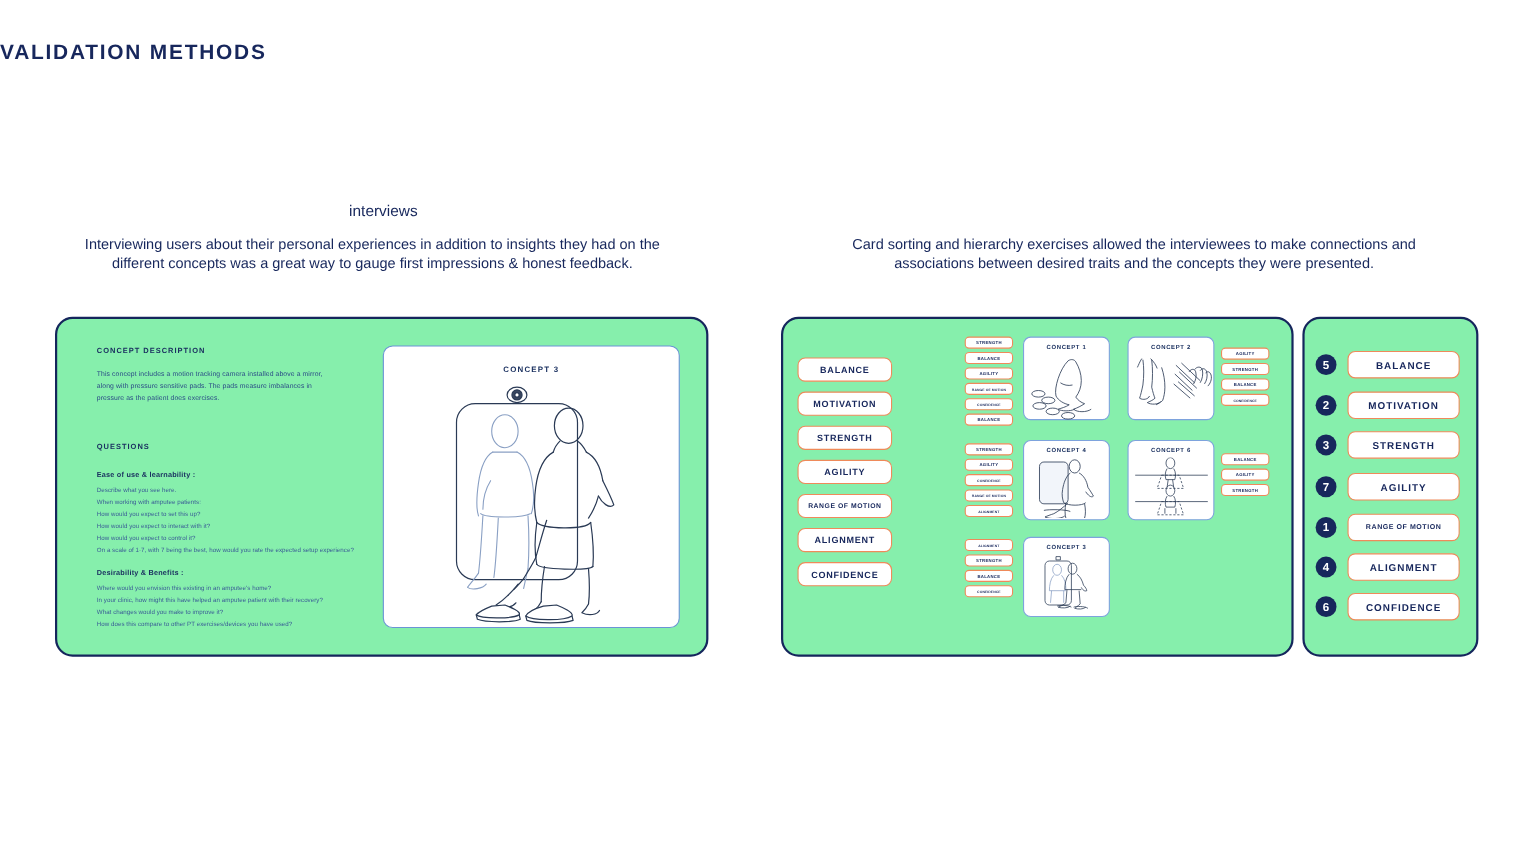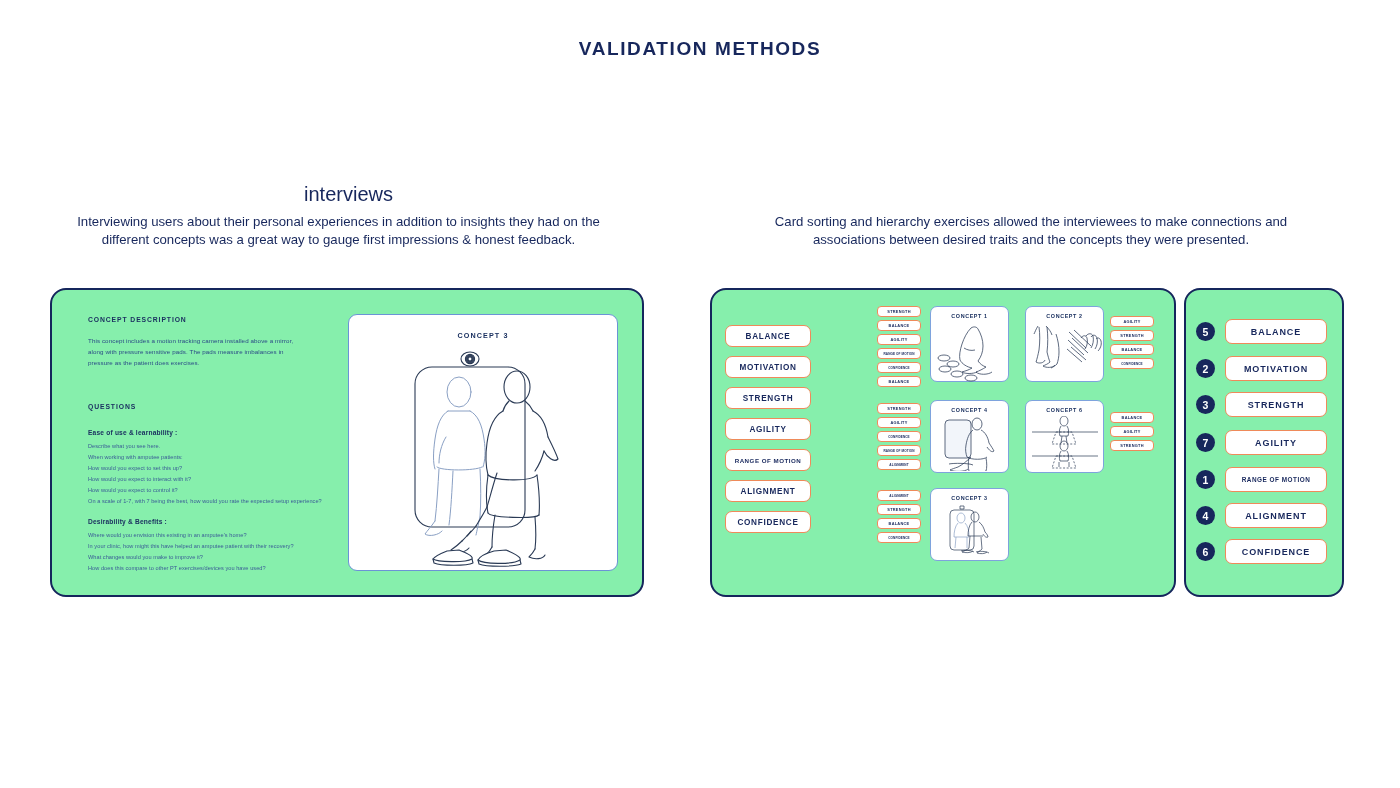--- a/index.html
+++ b/index.html
@@ -6,29 +6,28 @@
   html, body {
     width: 1400px; height: 788px;
     background: #ffffff;
     font-family: "Liberation Sans", sans-serif;
     overflow: hidden;
   }
   .page { position: relative; width: 1400px; height: 788px; }
 
   .main-title {
     position: absolute; top: 38px; left: 0; width: 1400px;
-    text-align: center;
     font-size: 19px; font-weight: bold; letter-spacing: 1.6px;
     color: #17275c;
   }
 
   
   .sec-title {
     position: absolute; text-align: center;
-    font-size: 20px; color: #17275c; font-weight: 400;
+    font-size: 14px; color: #17275c; font-weight: 400;
   }
   .sec-desc {
     position: absolute; text-align: center;
     font-size: 13.2px; line-height: 1.35; color: #17275c;
   }
 
   
   .panel {
     position: absolute;
     border: 2.5px solid #15265c;

